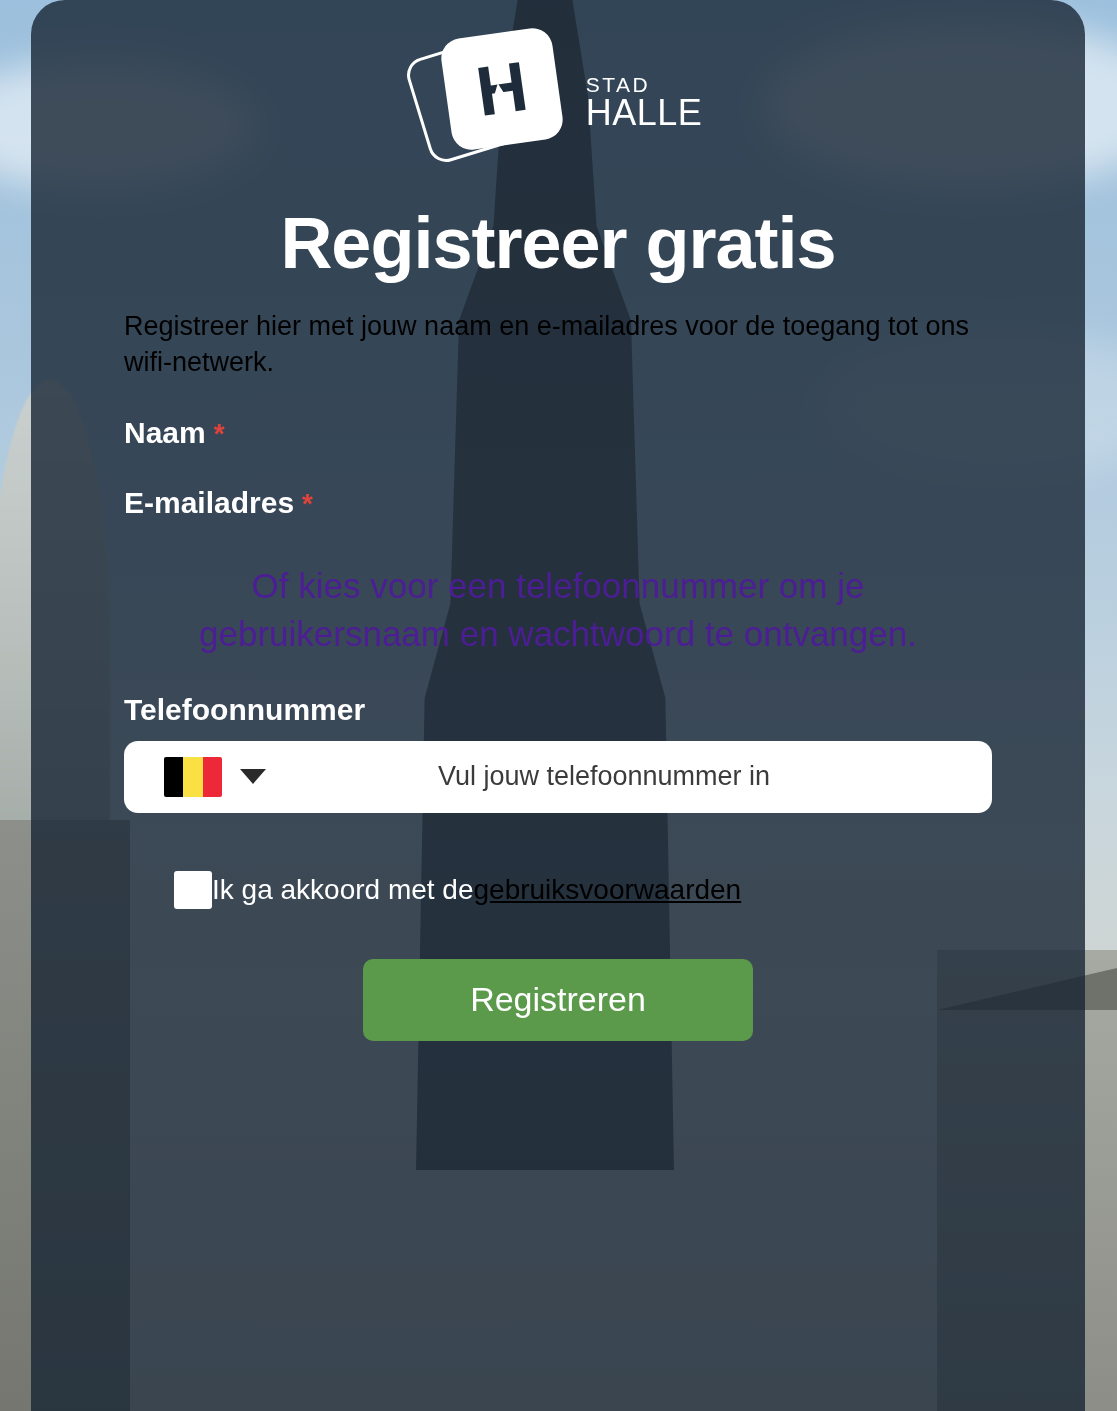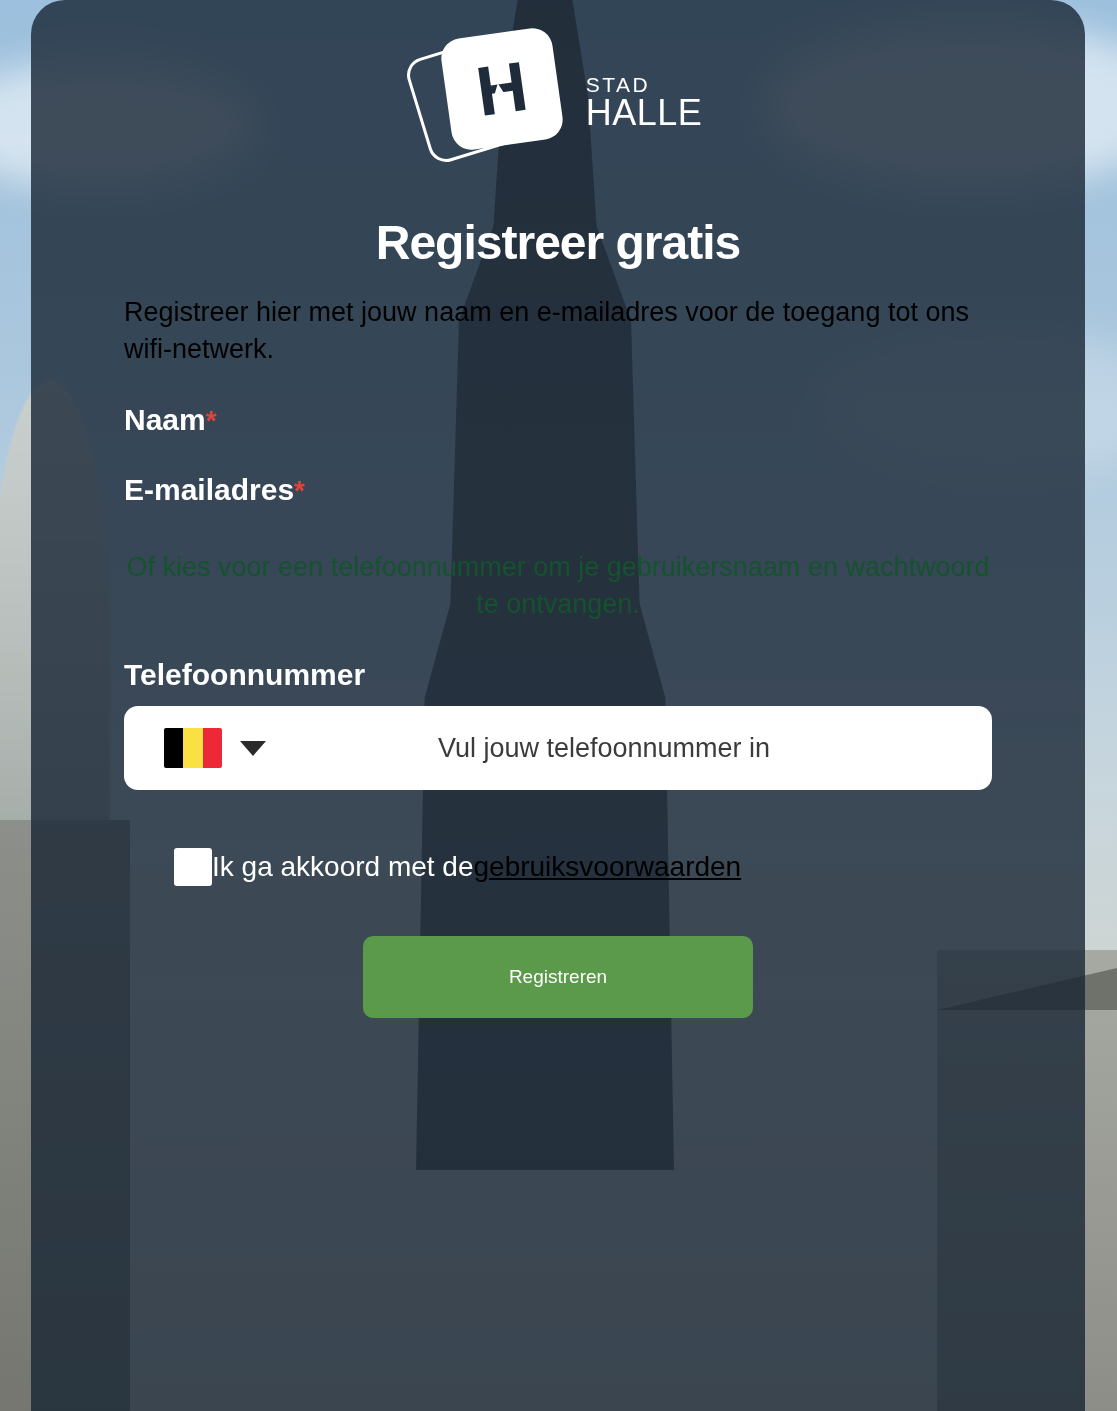--- a/index.html
+++ b/index.html
@@ -152,73 +152,73 @@
     font-size: 36px;
     font-weight: normal;
     letter-spacing: 0.5px;
     color: #fff;
     margin-top: 0;
   }
 
   
   h1.title {
     text-align: center;
-    font-size: 48px;
+    font-size: 72px;
     font-weight: bold;
     letter-spacing: -1px;
-    margin-top: 58px;
+    margin-top: 46px;
     line-height: 1.05;
   }
   p.subtitle {
     text-align: left;
     font-size: 27px;
     line-height: 1.35;
     margin-top: 26px;
     color: #000000;
   }
 
   
   .field { margin-top: 36px; }
   .field-label {
     font-size: 30px;
     font-weight: bold;
     margin-bottom: 14px;
     display: flex;
     align-items: baseline;
-    gap: 0;
+    gap: 8px;
   }
   .req { color: #e0433a; font-size: 28px; }
   .input {
     width: 100%;
     height: 92px;
     background: #ffffff;
     border: none;
     border-radius: 14px;
     font-size: 27px;
     color: #1a1a1a;
     padding: 0 40px;
     font-family: "Liberation Sans", sans-serif;
     outline: none;
   }
   .input::placeholder { color: #3b3b3b; opacity: 1; }
 
   p.alt-text {
     text-align: center;
-    font-size: 27px;
+    font-size: 35px;
     line-height: 1.35;
     margin-top: 42px;
-    color: #14532d;
+    color: #4c1d95;
   }
 
   
   .phone-wrap {
     display: flex;
     align-items: center;
     width: 100%;
-    height: 84px;
+    height: 72px;
     background: #ffffff;
     border-radius: 14px;
     padding-left: 40px;
   }
   .flag {
     width: 58px;
     height: 40px;
     display: flex;
     overflow: hidden;
     border-radius: 2px;
@@ -276,21 +276,21 @@
     justify-content: center;
     margin-top: 50px;
   }
   .submit-btn {
     width: 390px;
     height: 82px;
     background: #5a9a4a;
     border: none;
     border-radius: 10px;
     color: #ffffff;
-    font-size: 19px;
+    font-size: 34px;
     font-family: "Liberation Sans", sans-serif;
     cursor: pointer;
   }
 </style>
 </head>
 <body>
 
 <div class="bg">
   <div class="bg-cloud" style="left:-60px;top:60px;width:320px;height:130px;"></div>
   <div class="bg-cloud" style="left:760px;top:20px;width:420px;height:170px;"></div>

